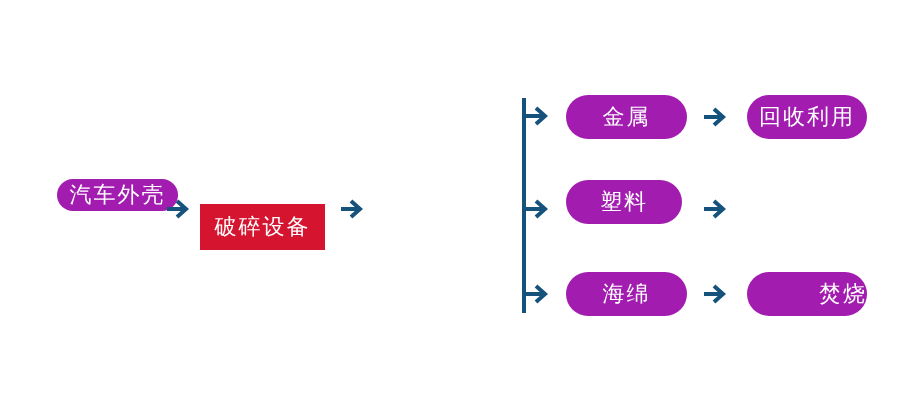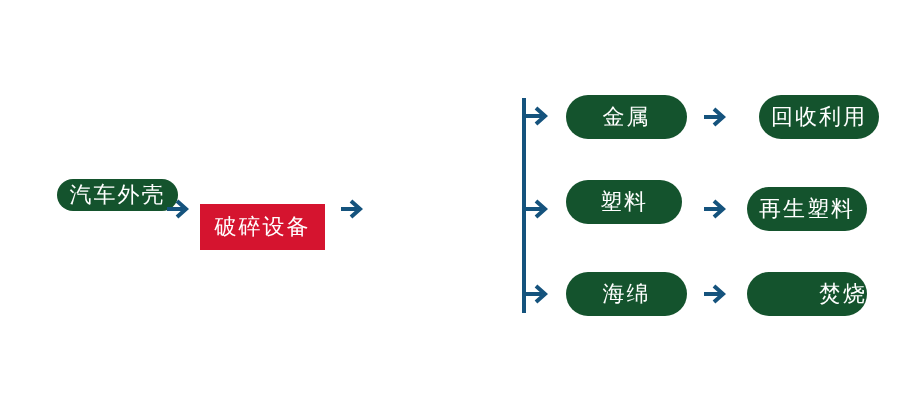--- a/index.html
+++ b/index.html
@@ -19,21 +19,21 @@
     position: absolute;
     display: flex;
     align-items: center;
     justify-content: center;
     color: #ffffff;
     font-size: 22px;
     letter-spacing: 2px;
     white-space: nowrap;
     box-sizing: border-box;
   }
-  .node.blue { background: #14532d; border-radius: 22px; }
+  .node.blue { background: #a21caf; border-radius: 22px; }
   .node.red  { background: #D5142F; }
   .arrow {
     position: absolute;
     width: 28px;
     height: 22px;
   }
   .vline {
     position: absolute;
     left: 522px;
     top: 98px;
@@ -81,34 +81,31 @@
     <path d="M12 3 L21 11 L12 19" stroke="#15537D" stroke-width="4" fill="none" stroke-linejoin="miter"></path>
   </svg>
 
   <div class="node blue" style="left:566px; top:95px; width:121px; height:44px;">
     <span>金属</span>
   </div>
   <svg class="arrow" style="left:702px; top:106px;" viewBox="0 0 28 22">
     <path d="M2 11 H18" stroke="#15537D" stroke-width="4" fill="none"></path>
     <path d="M12 3 L21 11 L12 19" stroke="#15537D" stroke-width="4" fill="none" stroke-linejoin="miter"></path>
   </svg>
-  <div class="node blue" style="left:747px; top:95px; width:120px; height:44px;margin-left:12px;">
+  <div class="node blue" style="left:747px; top:95px; width:120px; height:44px;">
     <span>回收利用</span>
   </div>
 
   <div class="node blue" style="left:566px; top:180px; width:116px; height:44px;">
     <span>塑料</span>
   </div>
   <svg class="arrow" style="left:702px; top:198px;" viewBox="0 0 28 22">
     <path d="M2 11 H18" stroke="#15537D" stroke-width="4" fill="none"></path>
     <path d="M12 3 L21 11 L12 19" stroke="#15537D" stroke-width="4" fill="none" stroke-linejoin="miter"></path>
   </svg>
-  <div class="node blue" style="left:747px; top:187px; width:120px; height:44px;">
-    <span>再生塑料</span>
-  </div>
 
   <div class="node blue" style="left:566px; top:272px; width:121px; height:44px;text-align:right;">
     <span>海绵</span>
   </div>
   <svg class="arrow" style="left:702px; top:283px;" viewBox="0 0 28 22">
     <path d="M2 11 H18" stroke="#15537D" stroke-width="4" fill="none"></path>
     <path d="M12 3 L21 11 L12 19" stroke="#15537D" stroke-width="4" fill="none" stroke-linejoin="miter"></path>
   </svg>
   <div class="node blue" style="left:747px; top:272px; width:120px; height:44px;justify-content:flex-end;">
     <span>焚烧</span>

